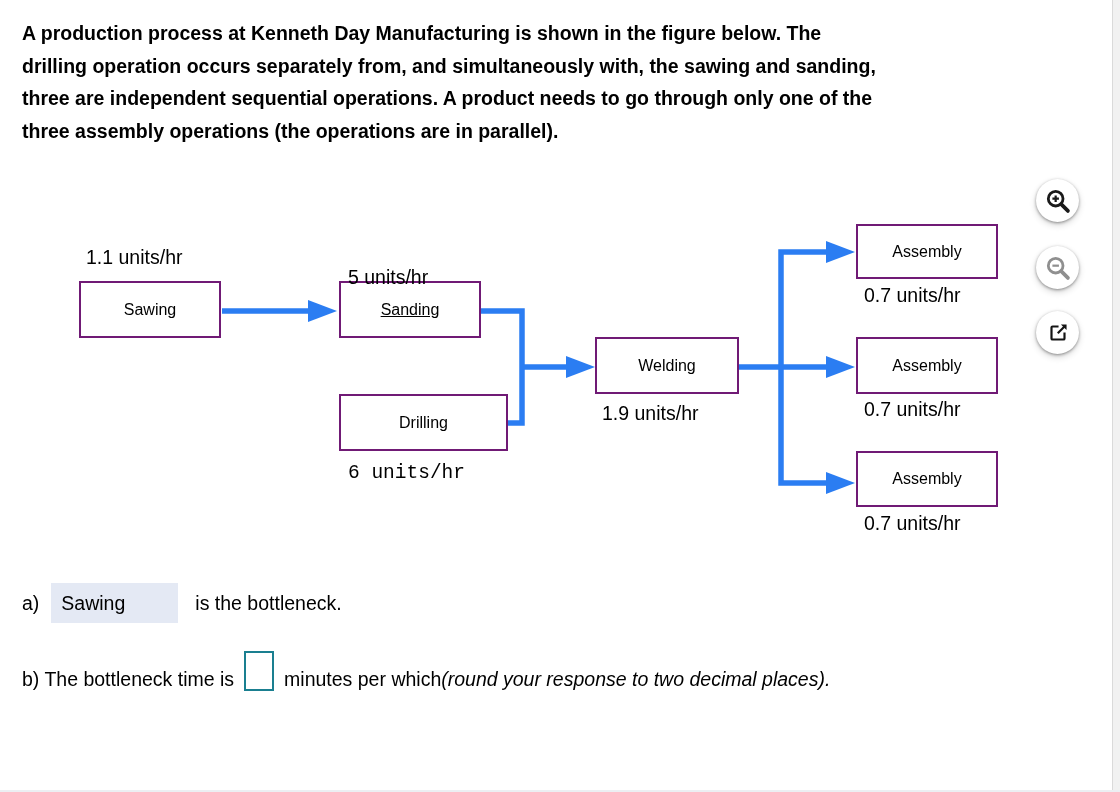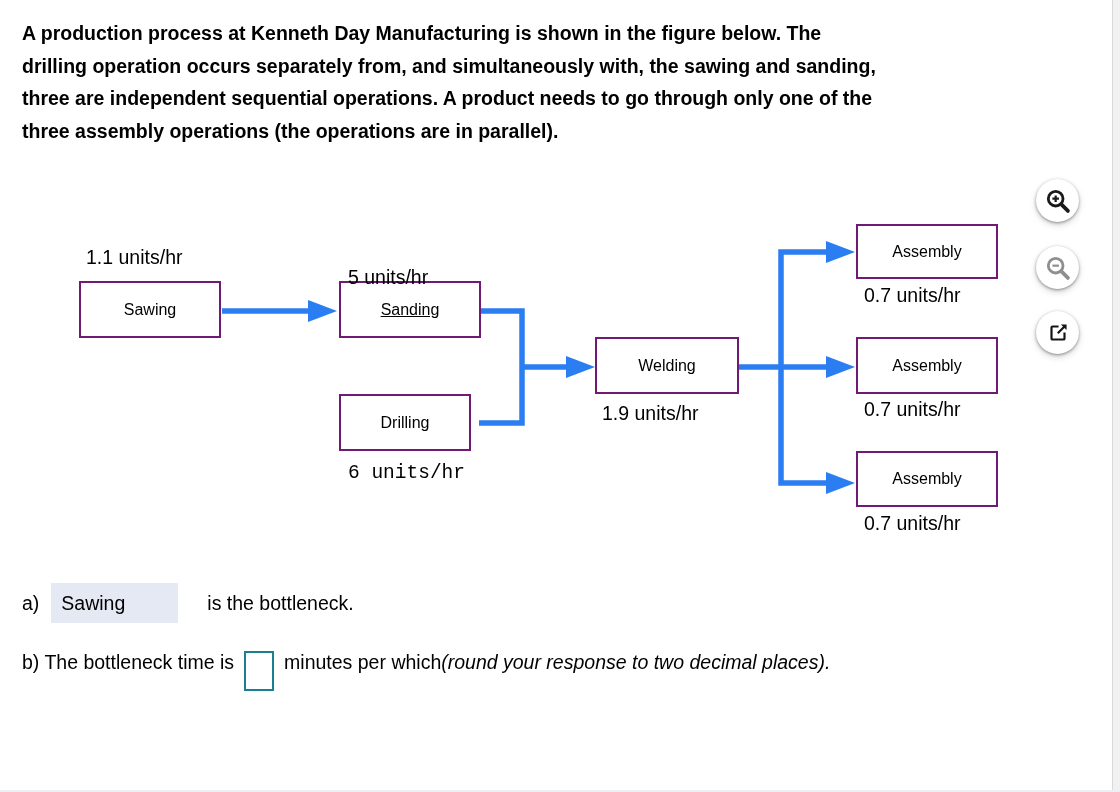--- a/index.html
+++ b/index.html
@@ -8,21 +8,21 @@
     font-family:"Liberation Sans", sans-serif;color:#000;overflow:hidden;
   }
   .intro{position:absolute;left:22px;top:17px;width:1080px;font-size:19.5px;line-height:32.5px;font-weight:bold;}
   .arrow-layer{position:absolute;left:0;top:0;width:1120px;height:792px;pointer-events:none;z-index:1;}
   .node{
     position:absolute;z-index:2;background:#fff;border:2px solid #701a75;
     display:flex;align-items:center;justify-content:center;font-size:16px;box-sizing:border-box;
   }
   .node-sawing{left:79px;top:281px;width:142px;height:57px;}
   .node-sanding{left:339px;top:281px;width:142px;height:57px;text-decoration:underline;}
-  .node-drilling{left:339px;top:394px;width:132px;height:57px;}
+  .node-drilling{left:339px;top:394px;width:169px;height:57px;}
   .node-welding{left:595px;top:337px;width:144px;height:57px;}
   .node-assembly-top{left:856px;top:224px;width:142px;height:55px;}
   .node-assembly-middle{left:856px;top:337px;width:142px;height:57px;}
   .node-assembly-bottom{left:856px;top:451px;width:142px;height:56px;}
   .rate{position:absolute;z-index:2;font-size:19.5px;white-space:nowrap;}
   .rate-sawing{left:86px;top:246px;}
   .rate-sanding{left:348px;top:242px;margin-top:24px;}
   .rate-drilling{left:348px;top:462px;font-family:Liberation Mono, monospace;}
   .rate-welding{left:602px;top:402px;}
   .rate-assembly-top{left:864px;top:284px;}
@@ -40,22 +40,22 @@
   .panel-edge{
     position:absolute;left:1112px;top:0;width:8px;height:792px;
     background:#f1f1f1;border-left:1px solid #dadada;z-index:0;
   }
   .answer-a{position:absolute;left:22px;top:583px;display:flex;align-items:center;font-size:19.5px;z-index:2;}
   .dropdown-selected{
     display:inline-flex;align-items:center;margin-left:12px;
     background:#e4e9f4;height:40px;padding:0 10px;min-width:107px;box-sizing:content-box;
     cursor:pointer;
   }
-  .answer-a .suffix{margin-left:29px;}
-  .answer-b{position:absolute;left:22px;top:651px;display:flex;align-items:flex-start;font-size:19.5px;z-index:2;}
+  .answer-a .suffix{margin-left:17px;}
+  .answer-b{position:absolute;left:22px;top:651px;display:flex;align-items:flex-end;font-size:19.5px;z-index:2;}
   .answer-input{
     width:26px;height:36px;margin:0 10px;border:2.5px solid #1a7f90;background:#fff;
     font-size:19px;font-family:"Liberation Sans",sans-serif;text-align:center;padding:0;
   }
   .italic{font-style:italic;}
   .bottom-edge{position:absolute;left:0;bottom:0;width:1120px;height:2px;background:#eceff3;z-index:0;}
 </style>
 </head>
 <body>
 

